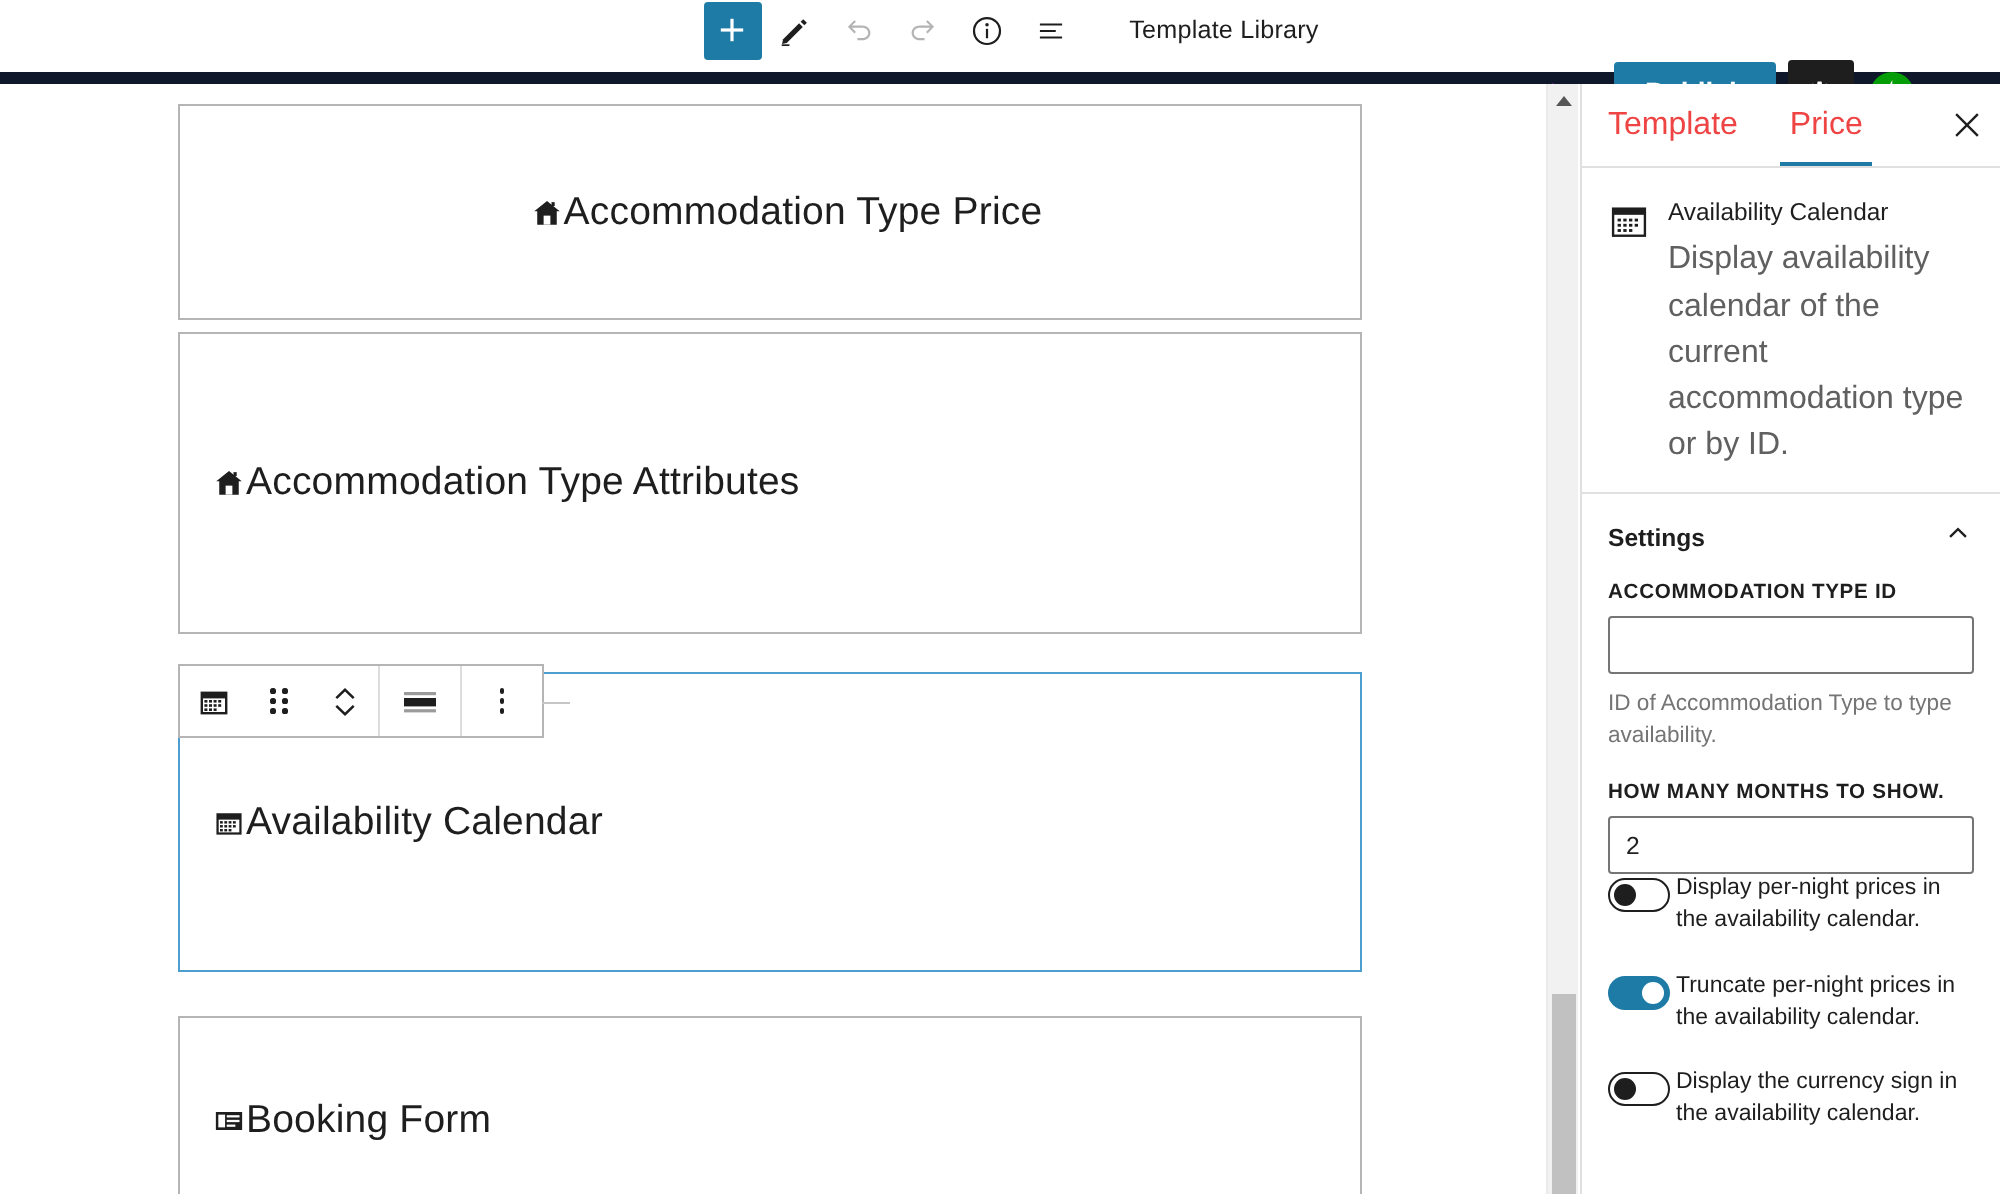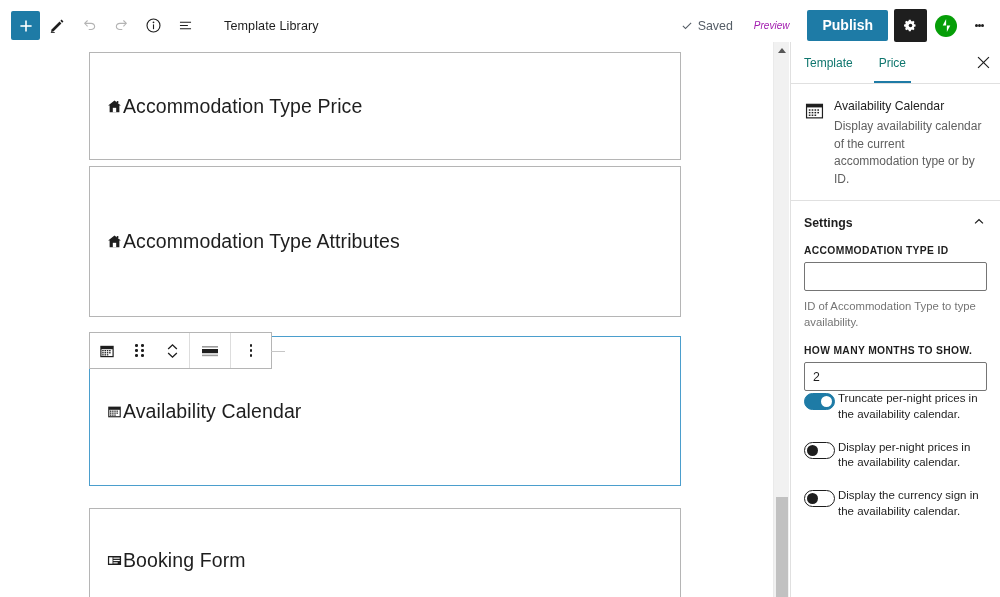--- a/index.html
+++ b/index.html
@@ -7,24 +7,24 @@
     width: 1000px; height: 597px;
     font-family: "Liberation Sans", sans-serif;
     background: #ffffff;
     overflow: hidden;
     -webkit-font-smoothing: antialiased;
   }
 
   
   .topbar {
     position: absolute; top: 0; left: 0;
-    width: 1000px; height: 53px;
+    width: 1000px; height: 42px;
     background: #ffffff;
-    border-bottom: 2px solid #0f172a;
-    display: flex; align-items: center;
+    border-bottom: 6px solid #0f172a;
+    display: flex; align-items: center; flex-direction: column;
   }
   .tb-left { display: flex; align-items: center; padding-left: 11px; gap: 2px; }
   .tb-btn {
     width: 30px; height: 30px;
     display: flex; align-items: center; justify-content: center;
     border-radius: 2px; cursor: pointer;
   }
   .tb-add {
     width: 29px; height: 29px; background: #1e7ba6;
     border-radius: 2px; display: flex; align-items: center; justify-content: center;
@@ -144,42 +144,42 @@
     background: #fff;
     border-left: 1px solid #e0e0e0;
     overflow: hidden;
   }
   .sb-tabs {
     height: 42px; display: flex; align-items: center;
     border-bottom: 1px solid #e0e0e0;
     position: relative;
   }
   .sb-tab {
-    font-size: 12px; color: #0f766e;
+    font-size: 16px; color: #ef4444;
     padding: 0 13px; height: 100%;
     display: flex; align-items: center; cursor: pointer;
     position: relative;
   }
   .sb-tab.active::after {
     content: ""; position: absolute; left: 8px; right: 8px; bottom: 0;
     height: 2px; background: #1e7ba6;
   }
   .sb-close {
     margin-left: auto; width: 34px; height: 100%;
     display: flex; align-items: center; justify-content: center; cursor: pointer;
   }
 
   .sb-blockinfo { display: flex; padding: 14px 14px 12px 12px; gap: 9px; }
   .sb-bi-icon {
     width: 22px; height: 22px; flex: none;
     display: flex; align-items: center; justify-content: center;
     margin-top: 1px;
   }
   .sb-bi-title { font-size: 12.2px; color: #1e1e1e; line-height: 1.35; }
-  .sb-bi-desc { font-size: 12px; color: #606060; line-height: 1.45; margin-top: 4px; }
+  .sb-bi-desc { font-size: 16px; color: #606060; line-height: 1.45; margin-top: 4px; }
 
   .sb-panel { border-top: 1px solid #e0e0e0; }
   .sb-panel-head {
     height: 43px; padding: 0 14px 0 13px;
     display: flex; align-items: center; cursor: pointer;
   }
   .sb-panel-title { font-size: 12.3px; font-weight: bold; color: #1e1e1e; }
   .sb-chev { margin-left: auto; }
   .sb-panel-body { padding: 1px 13px 16px; }
 
@@ -302,21 +302,21 @@
       <i></i>
       <i></i>
       <i></i>
     </div>
   </div>
 </div>
 
 <div class="canvas">
   <div class="blocks">
 
-    <div class="block" style="top:10px; height:108px;">
+    <div class="block" style="top:10px; height:108px;justify-content:center;">
       <span class="block-label">
         <span class="bl-icon">
           <svg width="15" height="15" viewBox="0 0 16 16">
             <path d="M8 1.6L1.2 7h1.6v7.2h10.4V7h1.6z" fill="#1e1e1e"></path>
             <path d="M6.2 9.4h3.6v4.8H6.2z" fill="#fff"></path>
             <path d="M10.4 2.2h1.7v2.1h-1.7z" fill="#1e1e1e"></path>
           </svg>
         </span>
         <span>Accommodation Type Price</span>
       </span>
@@ -502,31 +502,31 @@
     <div class="sb-panel-body">
 
       <label class="fld-label">ACCOMMODATION TYPE ID</label>
       <input class="fld-input" type="text" value="" style="">
       <div class="fld-help">ID of Accommodation Type to type availability.</div>
 
       <label class="fld-label">HOW MANY MONTHS TO SHOW.</label>
       <input class="fld-input" type="text" value="2" style="">
 
       <div class="toggle-row">
+        <div class="toggle">
+          <span class="knob"></span>
+        </div>
+        <div class="toggle-label">Display per-night prices in the availability calendar.</div>
+      </div>
+
+      <div class="toggle-row">
         <div class="toggle on">
           <span class="knob"></span>
         </div>
         <div class="toggle-label">Truncate per-night prices in the availability calendar.</div>
-      </div>
-
-      <div class="toggle-row">
-        <div class="toggle">
-          <span class="knob"></span>
-        </div>
-        <div class="toggle-label">Display per-night prices in the availability calendar.</div>
       </div>
 
       <div class="toggle-row">
         <div class="toggle">
           <span class="knob"></span>
         </div>
         <div class="toggle-label">Display the currency sign in the availability calendar.</div>
       </div>
 
     </div>

